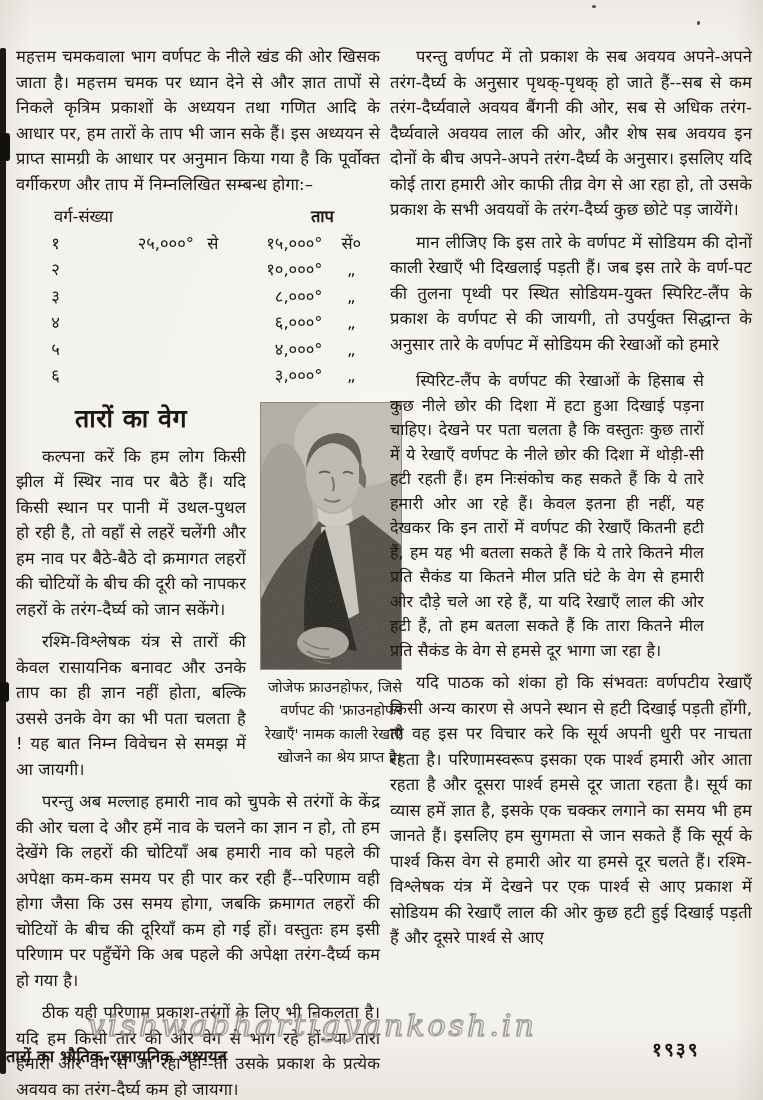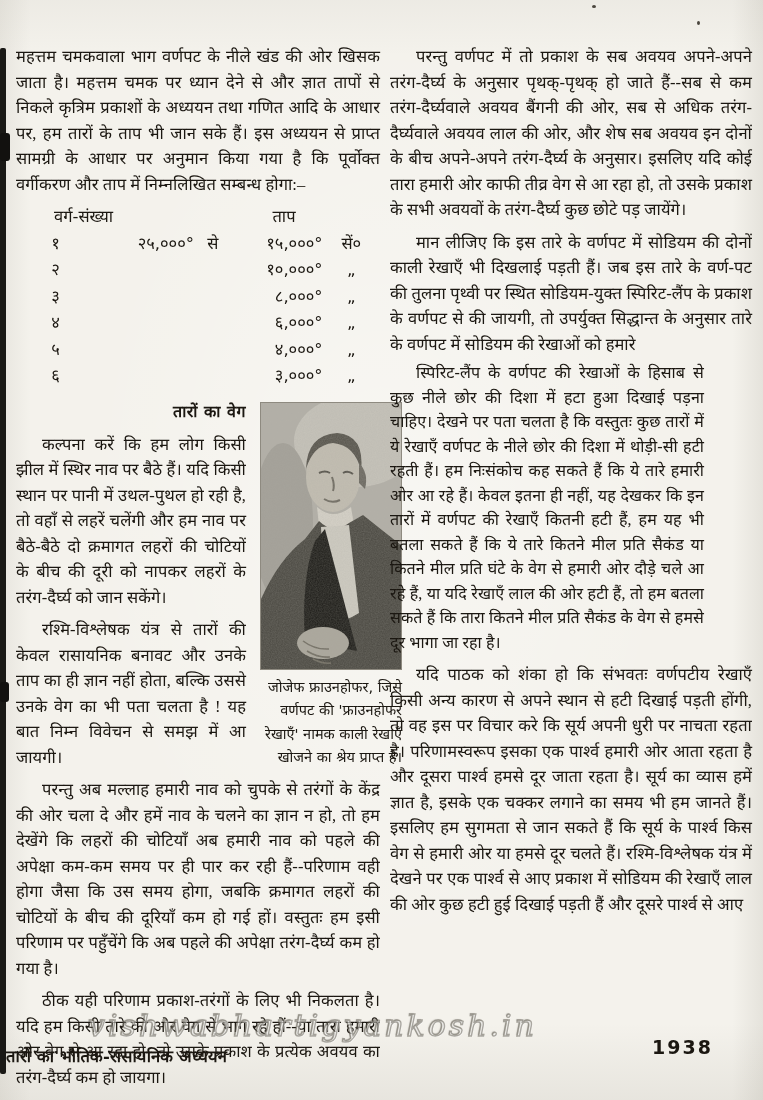--- a/index.html
+++ b/index.html
@@ -26,37 +26,36 @@
 
   .col{position:absolute;top:44px;}
   .col-left{left:16px;width:364px;}
   .col-right{left:390px;width:362px;}
 
   p.body-text{
     margin:0 0 7px 0;
     font-size:16.5px;line-height:25.5px;
     text-align:justify;text-indent:26px;
     letter-spacing:0.1px;
-    font-family:Liberation Serif, serif;
   }
   p.no-indent{text-indent:0;}
 
   
   .temp-table{margin:3px 0 10px 0;font-size:16.5px;line-height:26.5px;}
   .t-row{display:flex;align-items:baseline;}
   .t-h1{width:180px;padding-left:38px;}
-  .t-h2{width:100px;text-align:center;}
+  .t-h2{width:100px;text-align:right;font-weight:bold;}
   .t-c1{width:80px;text-align:center;}
   .t-c2{width:100px;text-align:right;}
   .t-c3{width:38px;text-align:center;}
   .t-c4{width:92px;text-align:right;}
   .t-c5{width:58px;text-align:center;}
 
   .section-heading{
-    font-size:16px;font-weight:bold;text-align:right;
+    font-size:25px;font-weight:bold;text-align:center;
     margin:6px 0 10px 0;letter-spacing:0.5px;
   }
 
   
   .figure{float:right;width:146px;margin:2px -22px 6px 10px;}
   .portrait-frame{width:140px;height:266px;margin-left:4px;border:1px solid #8e8a80;background:#b6b3ab;}
   .portrait-frame svg{display:block;width:100%;height:100%;}
   .caption{
     font-size:14.5px;line-height:23.5px;text-align:right;
     margin:6px 0 0 0;text-indent:0;
@@ -188,20 +187,20 @@
   <h2 class="section-heading">तारों का वेग</h2>
 
   <p class="body-text">कल्पना करें कि हम लोग किसी झील में स्थिर नाव पर बैठे हैं। यदि किसी स्थान पर पानी में उथल-पुथल हो रही है, तो वहाँ से लहरें चलेंगी और हम नाव पर बैठे-बैठे दो क्रमागत लहरों की चोटियों के बीच की दूरी को नापकर लहरों के तरंग-दैर्घ्य को जान सकेंगे।</p>
   <p class="body-text">रश्मि-विश्लेषक यंत्र से तारों की केवल रासायनिक बनावट और उनके ताप का ही ज्ञान नहीं होता, बल्कि उससे उनके वेग का भी पता चलता है ! यह बात निम्न विवेचन से समझ में आ जायगी।</p>
   <p class="body-text">परन्तु अब मल्लाह हमारी नाव को चुपके से तरंगों के केंद्र की ओर चला दे और हमें नाव के चलने का ज्ञान न हो, तो हम देखेंगे कि लहरों की चोटियाँ अब हमारी नाव को पहले की अपेक्षा कम-कम समय पर ही पार कर रही हैं--परिणाम वही होगा जैसा कि उस समय होगा, जबकि क्रमागत लहरों की चोटियों के बीच की दूरियाँ कम हो गई हों। वस्तुतः हम इसी परिणाम पर पहुँचेंगे कि अब पहले की अपेक्षा तरंग-दैर्घ्य कम हो गया है।</p>
   <p class="body-text">ठीक यही परिणाम प्रकाश-तरंगों के लिए भी निकलता है। यदि हम किसी तारे की ओर वेग से भाग रहे हों--या तारा हमारी ओर वेग से आ रहा हो--तो उसके प्रकाश के प्रत्येक अवयव का तरंग-दैर्घ्य कम हो जायगा।</p>
 </div>
 
 <div class="col col-right">
   <p class="body-text">परन्तु वर्णपट में तो प्रकाश के सब अवयव अपने-अपने तरंग-दैर्घ्य के अनुसार पृथक्-पृथक् हो जाते हैं--सब से कम तरंग-दैर्घ्यवाले अवयव बैंगनी की ओर, सब से अधिक तरंग-दैर्घ्यवाले अवयव लाल की ओर, और शेष सब अवयव इन दोनों के बीच अपने-अपने तरंग-दैर्घ्य के अनुसार। इसलिए यदि कोई तारा हमारी ओर काफी तीव्र वेग से आ रहा हो, तो उसके प्रकाश के सभी अवयवों के तरंग-दैर्घ्य कुछ छोटे पड़ जायेंगे।</p>
-  <p class="body-text" style="margin-bottom:4px;">मान लीजिए कि इस तारे के वर्णपट में सोडियम की दोनों काली रेखाएँ भी दिखलाई पड़ती हैं। जब इस तारे के वर्ण-पट की तुलना पृथ्वी पर स्थित सोडियम-युक्त स्पिरिट-लैंप के प्रकाश के वर्णपट से की जायगी, तो उपर्युक्त सिद्धान्त के अनुसार तारे के वर्णपट में सोडियम की रेखाओं को हमारे</p>
+  <p class="body-text" style="margin-bottom:12px;">मान लीजिए कि इस तारे के वर्णपट में सोडियम की दोनों काली रेखाएँ भी दिखलाई पड़ती हैं। जब इस तारे के वर्ण-पट की तुलना पृथ्वी पर स्थित सोडियम-युक्त स्पिरिट-लैंप के प्रकाश के वर्णपट से की जायगी, तो उपर्युक्त सिद्धान्त के अनुसार तारे के वर्णपट में सोडियम की रेखाओं को हमारे</p>
   <p class="body-text wrapped-block" style="font-size:16px;line-height:24.5px;">स्पिरिट-लैंप के वर्णपट की रेखाओं के हिसाब से कुछ नीले छोर की दिशा में हटा हुआ दिखाई पड़ना चाहिए। देखने पर पता चलता है कि वस्तुतः कुछ तारों में ये रेखाएँ वर्णपट के नीले छोर की दिशा में थोड़ी-सी हटी रहती हैं। हम निःसंकोच कह सकते हैं कि ये तारे हमारी ओर आ रहे हैं। केवल इतना ही नहीं, यह देखकर कि इन तारों में वर्णपट की रेखाएँ कितनी हटी हैं, हम यह भी बतला सकते हैं कि ये तारे कितने मील प्रति सैकंड या कितने मील प्रति घंटे के वेग से हमारी ओर दौड़े चले आ रहे हैं, या यदि रेखाएँ लाल की ओर हटी हैं, तो हम बतला सकते हैं कि तारा कितने मील प्रति सैकंड के वेग से हमसे दूर भागा जा रहा है।</p>
   <p class="body-text">यदि पाठक को शंका हो कि संभवतः वर्णपटीय रेखाएँ किसी अन्य कारण से अपने स्थान से हटी दिखाई पड़ती होंगी, तो वह इस पर विचार करे कि सूर्य अपनी धुरी पर नाचता रहता है। परिणामस्वरूप इसका एक पार्श्व हमारी ओर आता रहता है और दूसरा पार्श्व हमसे दूर जाता रहता है। सूर्य का व्यास हमें ज्ञात है, इसके एक चक्कर लगाने का समय भी हम जानते हैं। इसलिए हम सुगमता से जान सकते हैं कि सूर्य के पार्श्व किस वेग से हमारी ओर या हमसे दूर चलते हैं। रश्मि-विश्लेषक यंत्र में देखने पर एक पार्श्व से आए प्रकाश में सोडियम की रेखाएँ लाल की ओर कुछ हटी हुई दिखाई पड़ती हैं और दूसरे पार्श्व से आए</p>
 </div>
 
 <div class="watermark">vishwabhartigyankosh.in</div>
 <div class="footer-title">तारों का भौतिक-रासायनिक अध्ययन</div>
-<div class="page-number">1938</div>
+<div class="page-number">१९३९</div>
 
 </body></html>

